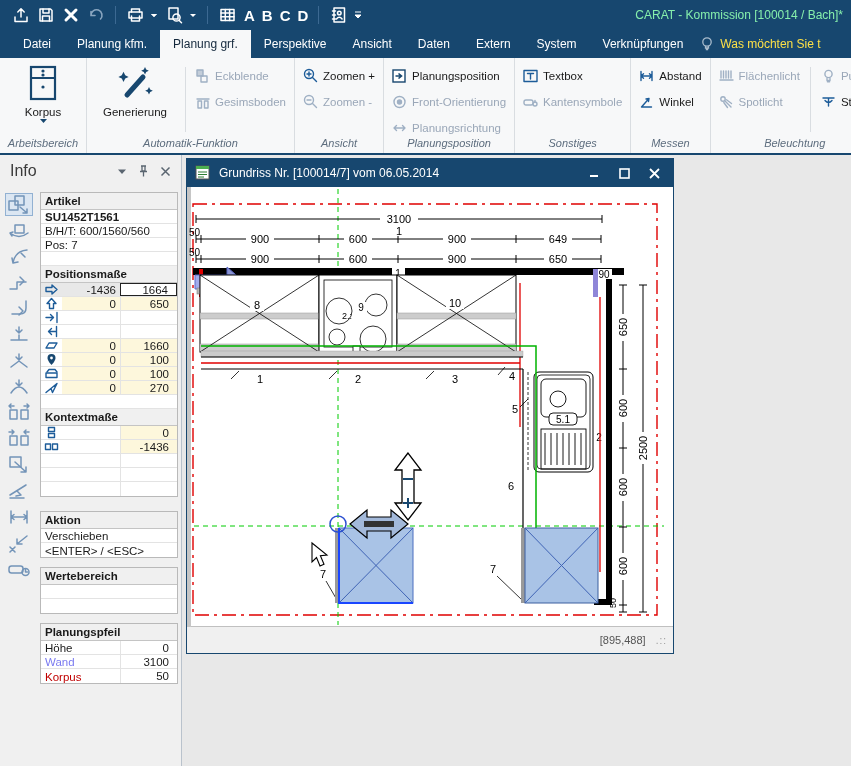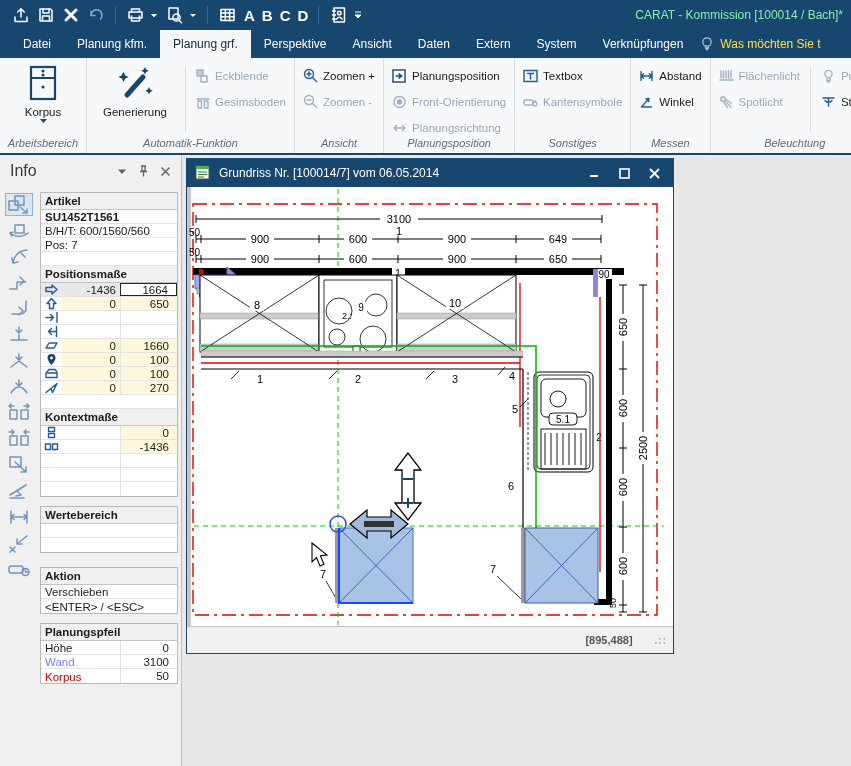--- a/index.html
+++ b/index.html
@@ -55,21 +55,21 @@
   .lbl-wand { color:#7b7bf0;margin-top:8px; }
   .lbl-korpus { color:#c00000; }
 
   
   .mdi { position:relative; flex:1; background:#e8e8e8; }
   .window { position:absolute; left:4px; top:3px; width:488px; border:1px solid #17476f; background:#f0f0f0; }
   .win-titlebar { height:28px; background:#17476f; display:flex; align-items:center; padding:0 6px 0 8px; color:#fff; font-size:12px; gap:8px; }
   .win-buttons { margin-left:auto; display:flex; gap:4px; }
   .win-btn { width:26px; height:20px; display:flex; align-items:center; justify-content:center; }
   .canvas { position:relative; width:486px; height:440px; background:#fff; border-bottom:1px solid #c0c0c0; }
-  .win-status { height:26px; background:#f0f0f0; display:flex; align-items:center; justify-content:flex-end; padding:0 6px; font-size:11px; color:#555; gap:22px;font-weight:bold; }
+  .win-status { height:26px; background:#f0f0f0; display:flex; align-items:center; justify-content:flex-end; padding:0 6px; font-size:11px; color:#555; gap:10px; }
   .grip { color:#9a9a9a; font-size:10px; letter-spacing:1px; }
 
   .ic-blue { stroke:#1d5c99; fill:none; stroke-width:1.4; stroke-linecap:round; stroke-linejoin:round; }
   .ic-gray { stroke:#9fb0c4; fill:none; stroke-width:1.4; stroke-linecap:round; stroke-linejoin:round; }
   .ic-white { stroke:#fff; fill:none; stroke-width:1.5; stroke-linecap:round; stroke-linejoin:round; }
   .ic-strip { stroke:#7394b8; fill:none; stroke-width:1.5; stroke-linecap:round; stroke-linejoin:round; }
 </style>
 </head>
 <body>
 
@@ -640,34 +640,34 @@
             <span class="t-c1"></span>
             <span class="t-c2"></span>
           </div>
         <div class="t-row">
             <span class="t-icon"></span>
             <span class="t-c1"></span>
             <span class="t-c2"></span>
           </div>
       </div>
 
+      <div class="tblock" style="margin-top:14px;">
+        <div class="t-header">Aktion</div>
+        <div class="t-row">
+            <span class="t-text">Verschieben</span>
+          </div>
+        <div class="t-row">
+            <span class="t-text">&lt;ENTER&gt; / &lt;ESC&gt;</span>
+          </div>
+      </div>
+
       <div class="tblock">
         <div class="t-header">Wertebereich</div>
         <div class="t-row"></div>
         <div class="t-row"></div>
-      </div>
-
-      <div class="tblock" style="margin-top:14px;">
-        <div class="t-header">Aktion</div>
-        <div class="t-row">
-            <span class="t-text">Verschieben</span>
-          </div>
-        <div class="t-row">
-            <span class="t-text">&lt;ENTER&gt; / &lt;ESC&gt;</span>
-          </div>
       </div>
 
       <div class="tblock">
         <div class="t-header">Planungspfeil</div>
         <div class="t-row">
           <span class="t-text" style="flex:1">Höhe</span>
           <span class="t-c2" style="border-left:1px solid #e3e3e3">0</span>
         </div>
         <div class="t-row">
           <span class="t-text lbl-wand" style="flex:1">Wand</span>

